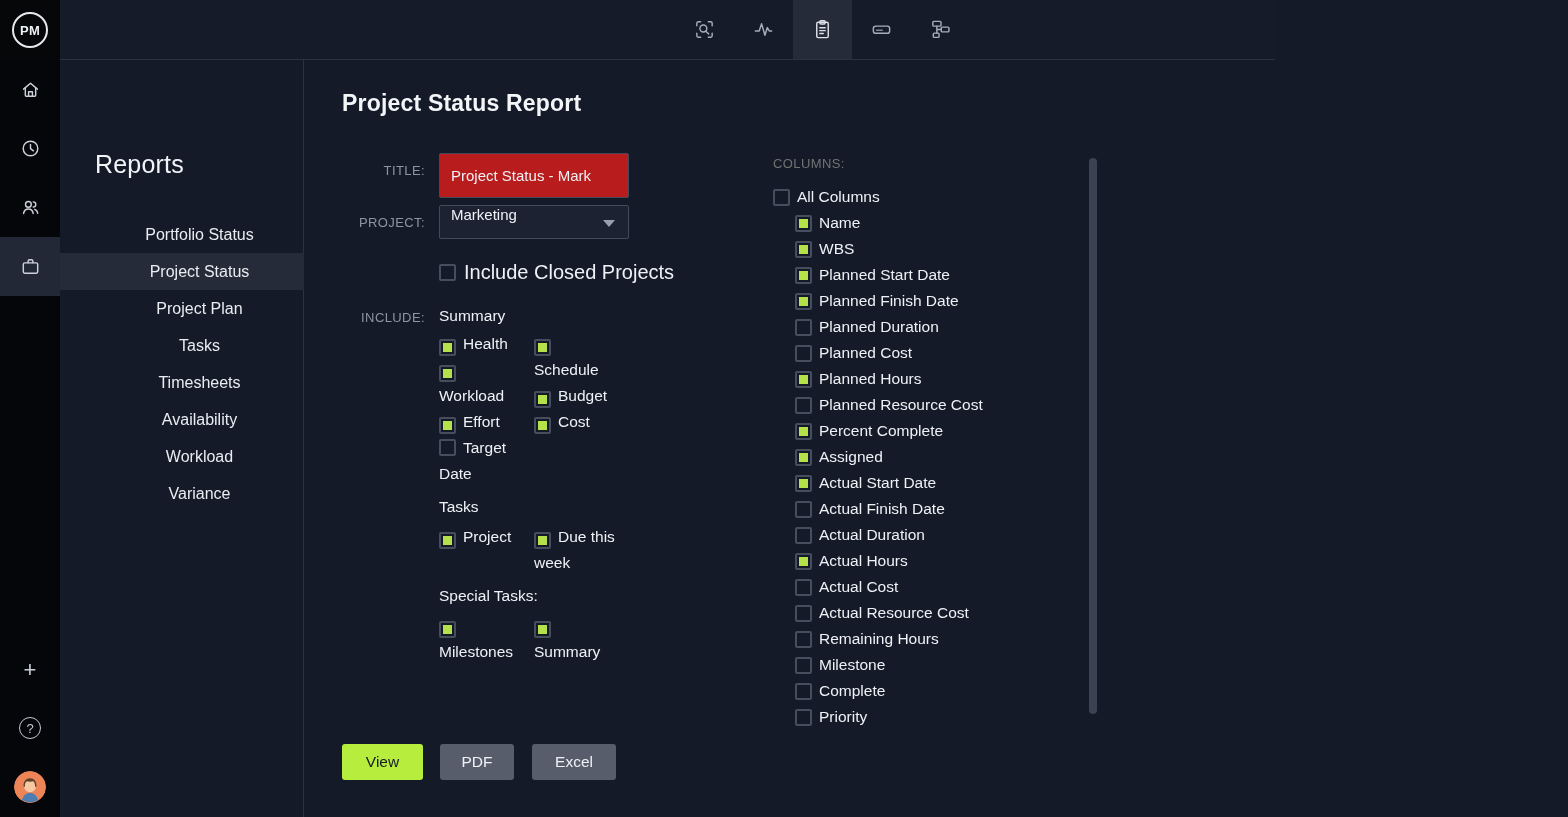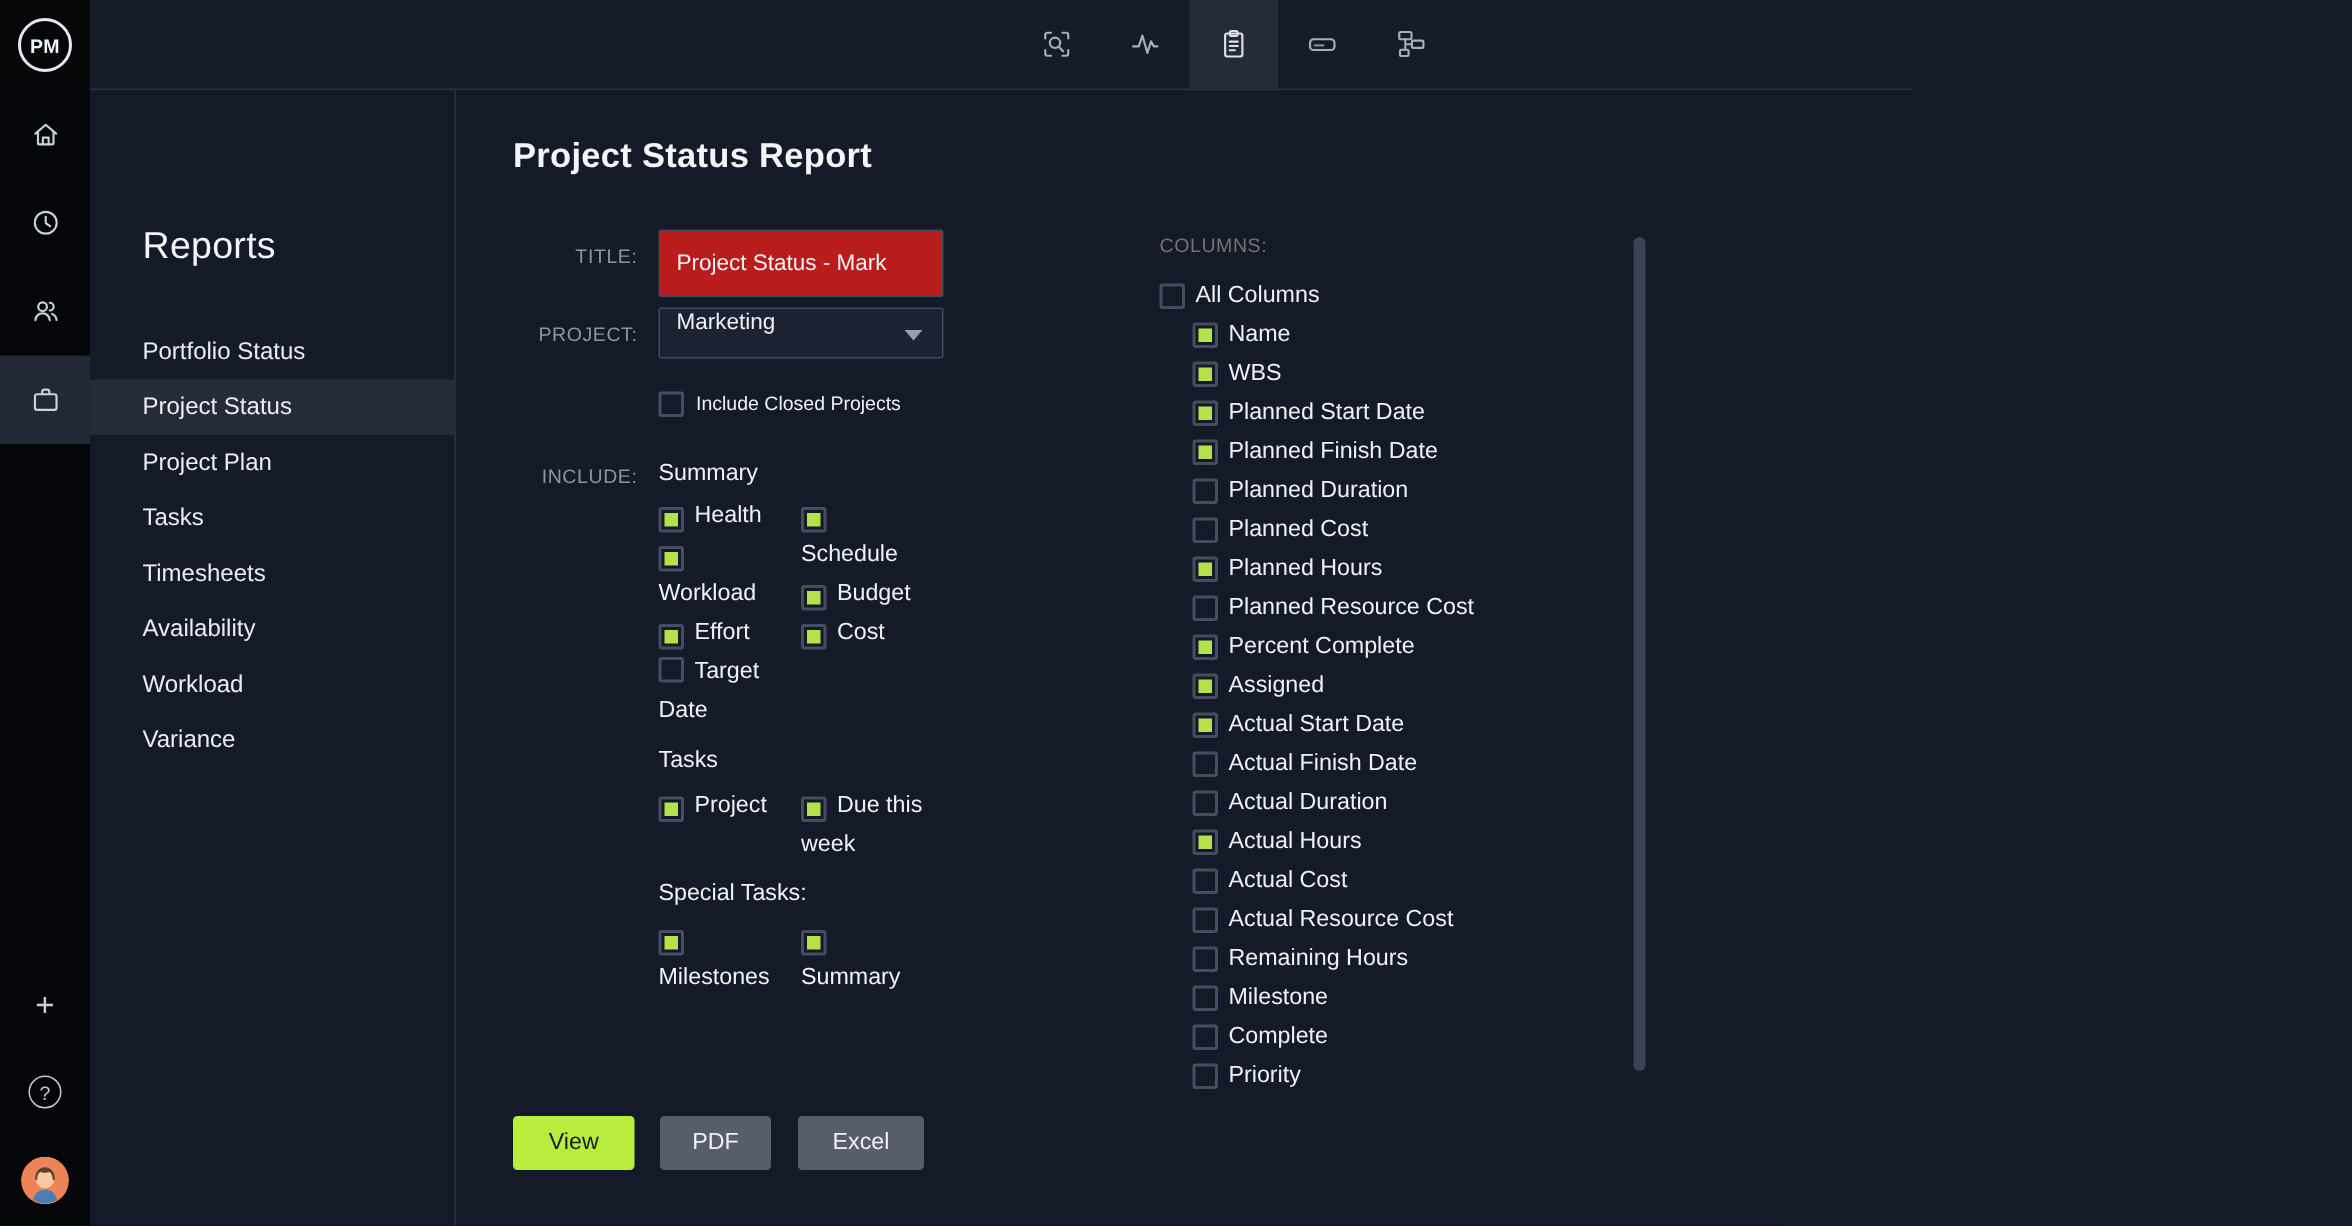--- a/index.html
+++ b/index.html
@@ -31,21 +31,21 @@
   .rail-plus { position:absolute; left:0; top:598px; width:60px; height:24px; display:flex;
     align-items:center; justify-content:center; color:#c9ced8; font-size:22px; font-weight:300; cursor:pointer; }
   .rail-help { position:absolute; left:19px; top:657px; width:22px; height:22px;
     border:1.5px solid #c3c8d2; border-radius:50%; color:#c3c8d2; font-size:13px;
     display:flex; align-items:center; justify-content:center; cursor:pointer; }
   .rail-avatar { position:absolute; left:14px; top:711px; width:32px; height:32px;
     border-radius:50%; overflow:hidden; cursor:pointer; }
 
   
   #reports-panel { position:absolute; left:60px; top:60px; width:244px; height:757px;
-    background:#151a28; border-right:1px solid #2b3140; }
+    background:#151a28; border-right:1px solid #2b3140;text-align:center; }
   #reports-title { position:absolute; left:35px; top:90px; font-size:25px; font-weight:500;
     color:#f2f4f8; letter-spacing:.2px; }
   #reports-list { position:absolute; left:0; top:156px; width:244px; }
   .report-item { height:37px; line-height:37px; padding-left:35px; font-size:16px;
     color:#e9ecf1; cursor:pointer; }
   .report-item.selected { background:#262b39; }
 
   
   #main { position:absolute; left:304px; top:60px; width:1264px; height:757px; }
   #page-title { position:absolute; left:38px; top:30px; font-size:23px; font-weight:600;
@@ -60,22 +60,22 @@
     font-size:15px; display:flex; align-items:flex-start; padding:0 11px; cursor:pointer; }
   .caret-down { position:absolute; right:13px; top:14px; width:0; height:0;
     border-left:6px solid transparent; border-right:6px solid transparent;
     border-top:7px solid #99a0ac; }
 
   .cb { display:inline-flex; flex:none; width:17px; height:17px; border:2px solid #454d5e;
     border-radius:2px; background:#151a28; align-items:center; justify-content:center;
     vertical-align:-3px; cursor:pointer; }
   .cb.checked::after { content:''; width:9px; height:9px; background:var(--cb-green,#b5e24b); display:block; }
 
-  #closed-row { position:absolute; left:135px; top:201px; display:flex; align-items:flex-start;
-    gap:8px; font-size:13px; color:#eef1f5; cursor:pointer; }
+  #closed-row { position:absolute; left:135px; top:201px; display:flex; align-items:center;
+    gap:8px; font-size:20px; color:#eef1f5; cursor:pointer; }
 
   .inc-heading { position:absolute; left:135px; font-size:15.5px; color:#eef1f5; }
   .inc-cols { position:absolute; left:135px; display:flex; }
   .inc-col { width:95px; }
   .inc-item { font-size:15.5px; color:#eef1f5; line-height:26px; }
   .inc-item .cb { margin-right:7px; }
   .inc-item.stacked .inc-label { display:block; }
 
   
   #columns-label { position:absolute; left:469px; top:96px; font-size:13px; color:#737373;

